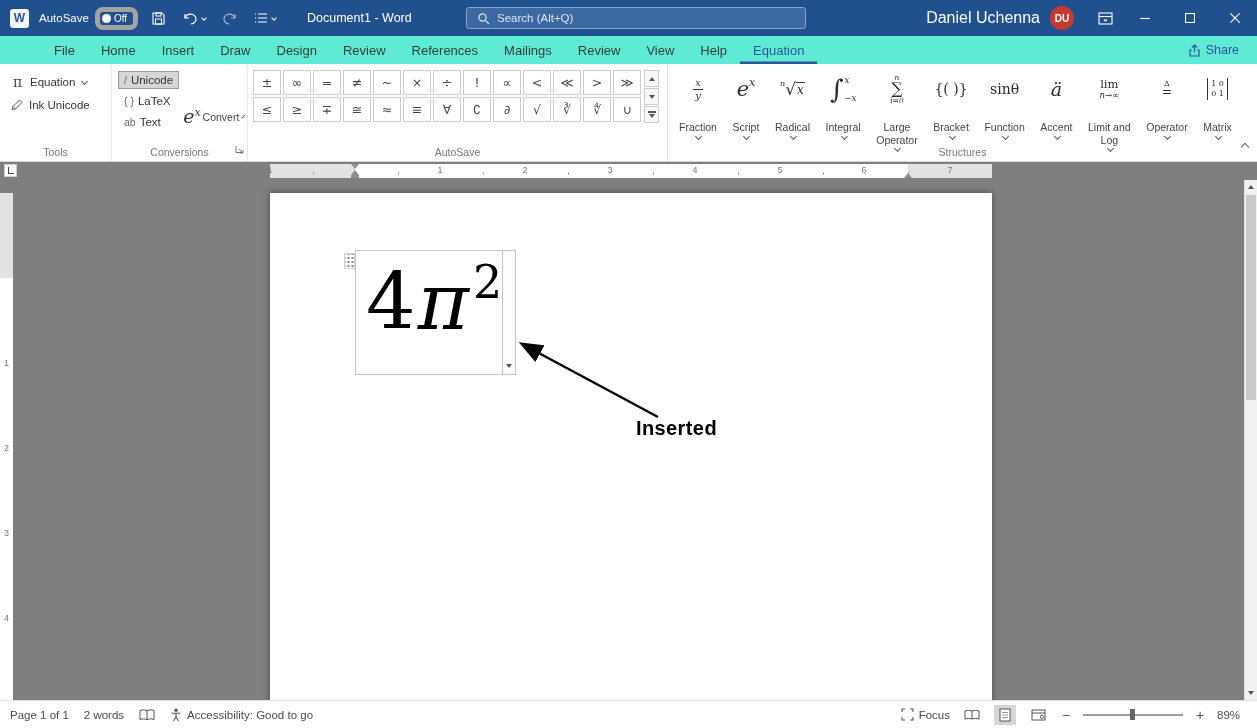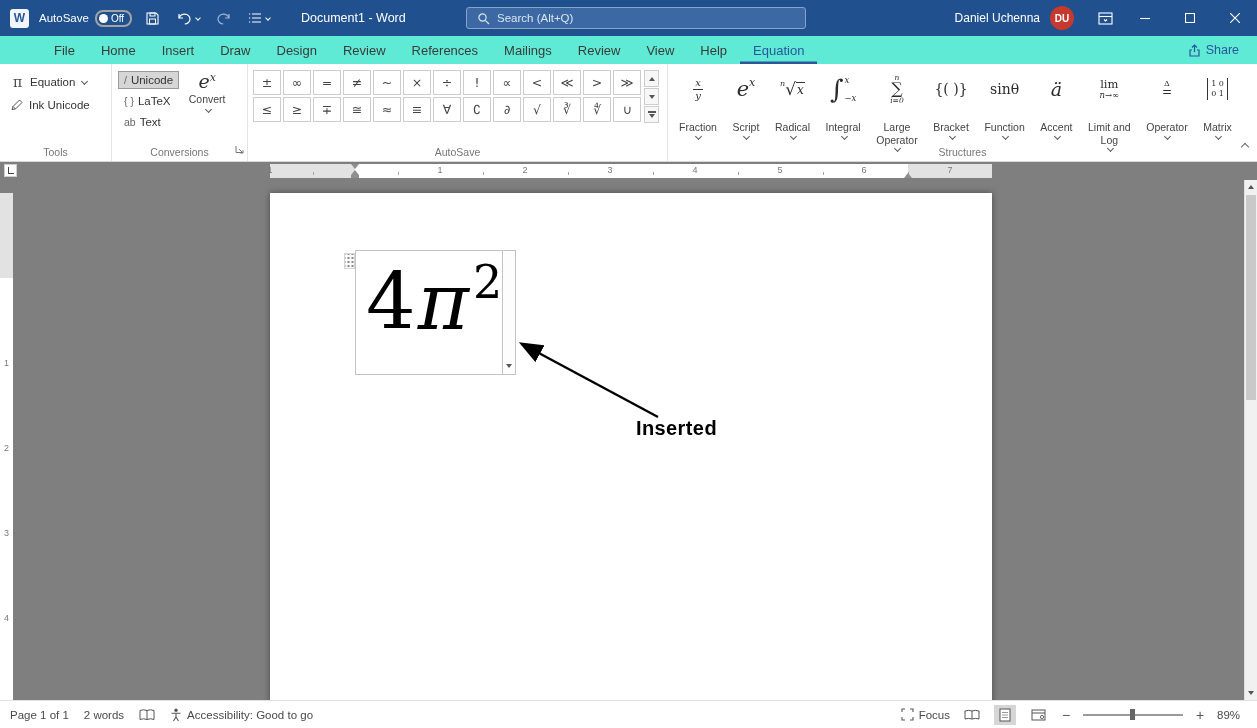--- a/index.html
+++ b/index.html
@@ -12,27 +12,27 @@
   html,body{width:1257px;height:728px;overflow:hidden;}
   body{font-family:"Liberation Sans",sans-serif;background:#fff;}
   button{font:inherit;background:none;border:none;padding:0;cursor:default;color:inherit;}
   .app{width:1257px;height:728px;display:flex;flex-direction:column;position:relative;}
 
   
   .titlebar{height:36px;background:var(--titlebar);color:#fff;display:flex;align-items:center;position:relative;flex:0 0 36px;}
   .tb-left{display:flex;align-items:center;gap:10px;padding-left:10px;}
   .word-logo{width:19px;height:19px;background:rgba(255,255,255,.95);color:var(--accent);font-weight:bold;font-size:12px;border-radius:3px;display:flex;align-items:center;justify-content:center;}
   .autosave{display:flex;align-items:center;gap:6px;font-size:11.5px;}
-  .as-pill{display:flex;align-items:center;gap:3px;border:2px solid #a3a3a3;border-radius:8px;padding:1px 6px 1px 2px;font-size:10px;}
+  .as-pill{display:flex;align-items:center;gap:3px;border:5px solid #a3a3a3;border-radius:8px;padding:1px 6px 1px 2px;font-size:10px;}
   .as-knob{width:9px;height:9px;border-radius:50%;background:#fff;display:inline-block;}
   .tb-btn{display:flex;align-items:center;gap:2px;padding:3px;}
   .tb-title{font-size:12.5px;margin-left:28px;white-space:nowrap;color:#fff;}
   .searchbox{position:absolute;left:466px;top:7px;width:340px;height:22px;background:#3c69a4;border:1px solid #8aa4c8;border-radius:3px;display:flex;align-items:center;gap:7px;padding-left:10px;font-size:11.5px;color:#dbe5f1;}
   .tb-right{margin-left:auto;display:flex;align-items:center;height:100%;}
-  .user-name{font-size:12px;margin-right:10px;padding-left:48px;}
+  .user-name{font-size:16px;margin-right:10px;padding-left:48px;}
   .avatar{width:24px;height:24px;border-radius:50%;background:var(--avatar);color:#fff;font-size:10px;font-weight:bold;display:flex;align-items:center;justify-content:center;margin-right:14px;}
   .win-btn{width:45px;height:36px;display:flex;align-items:center;justify-content:center;}
   .rdo-btn{width:34px;height:36px;display:flex;align-items:center;justify-content:center;}
 
   
   .tabrow{height:28px;background:#5eead4;display:flex;align-items:center;flex:0 0 28px;position:relative;padding-left:29px;}
   .tabs{display:flex;height:100%;padding-left:12px;}
   .tab{padding:0 13px;font-size:13px;color:#3b3b3b;display:flex;align-items:center;height:100%;}
   .tab.active{color:var(--accent);box-shadow:inset 0 -2.5px 0 var(--accent);}
   .share{margin-left:auto;margin-right:18px;display:flex;align-items:center;gap:5px;color:var(--accent);font-size:12.5px;}
@@ -42,21 +42,21 @@
   .rg{position:relative;border-right:1px solid #e4e4e4;padding-top:6px;height:100%;}
   .rg-label{position:absolute;bottom:3px;left:0;right:0;text-align:center;font-size:10.5px;color:#767676;}
   .rg-tools{width:112px;padding-left:10px;}
   .tool-row{display:flex;align-items:center;gap:5px;font-size:11.5px;color:#333;height:23px;}
   .tool-ico{font-family:"DejaVu Serif",serif;font-size:14px;color:#4a4a4a;width:15px;text-align:center;}
   .rg-conv{width:136px;display:flex;gap:4px;padding-left:6px;}
   .conv-left{display:flex;flex-direction:column;gap:3px;padding-top:1px;}
   .conv-btn{display:flex;align-items:center;gap:4px;font-size:11.5px;color:#333;padding:2px 5px;border:1px solid transparent;}
   .conv-btn.selected{background:#d6d6d6;border-color:#9b9b9b;}
   .conv-pre{color:#666;font-size:10.5px;}
-  .convert-btn{width:48px;display:flex;flex-direction:column;align-items:center;gap:2px;padding-top:2px;}
+  .convert-btn{width:48px;display:flex;flex-direction:row;align-items:center;gap:2px;padding-top:2px;}
   .convert-ico{font-family:"DejaVu Serif",serif;font-style:italic;font-size:19px;color:#333;line-height:1;}
   .convert-ico .csup{font-size:11px;vertical-align:super;}
   .convert-lbl{font-size:10.5px;color:#444;}
   .launcher{position:absolute;right:3px;bottom:3px;}
 
   .rg-sym{width:420px;padding-left:5px;}
   .sym-wrap{display:flex;}
   .sym-grid{display:flex;flex-direction:column;gap:2px;}
   .sym-row{display:flex;gap:2px;}
   .sym-btn{width:28px;height:25px;background:#fff;border:1px solid #cdcdcd;font-family:"DejaVu Sans",sans-serif;font-size:12.5px;color:#444;display:flex;align-items:center;justify-content:center;}

